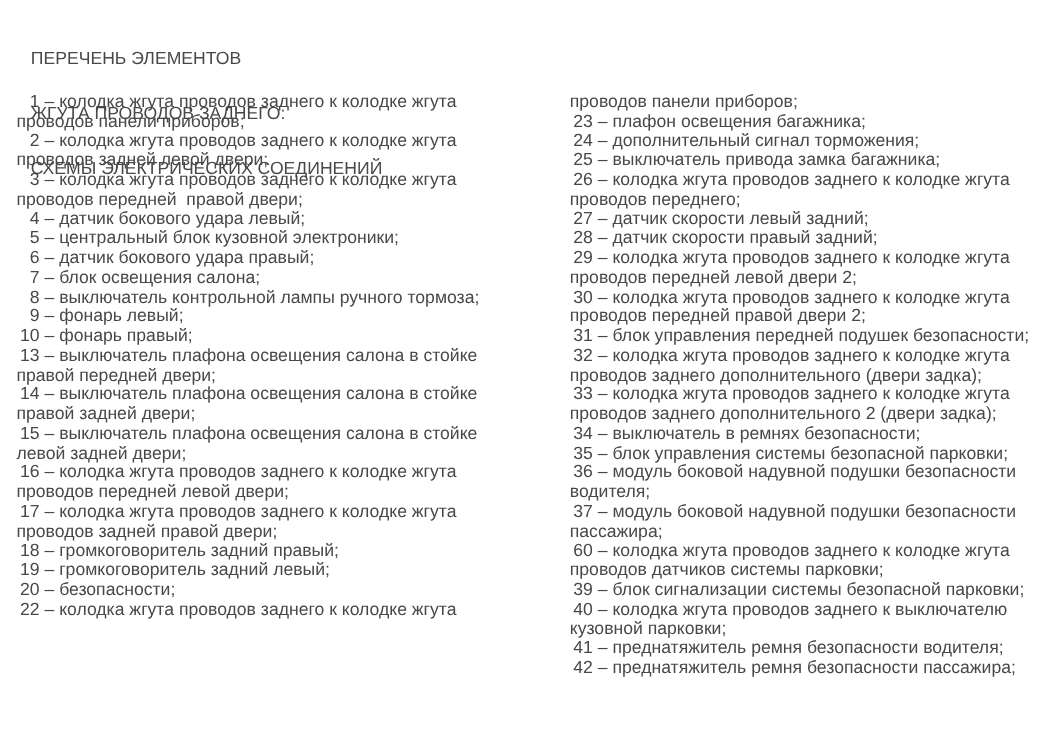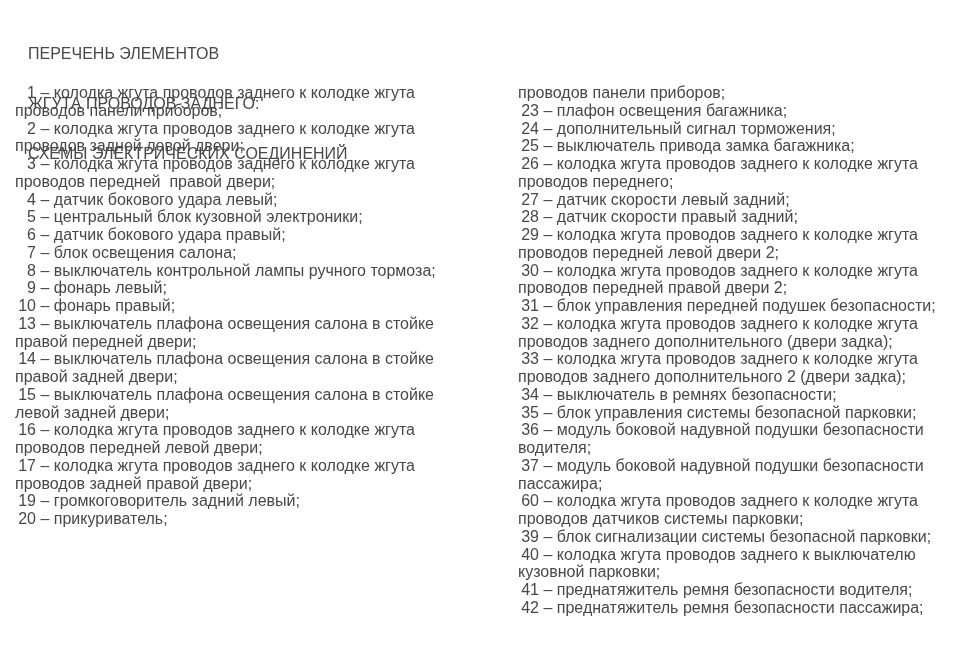--- a/index.html
+++ b/index.html
@@ -74,26 +74,28 @@
   <div class="item"><span class="num">13</span><span class="rest"> – выключатель плафона освещения салона в стойке правой передней двери;</span></div>
 
   <div class="item"><span class="num">14</span><span class="rest"> – выключатель плафона освещения салона в стойке правой задней двери;</span></div>
 
   <div class="item"><span class="num">15</span><span class="rest"> – выключатель плафона освещения салона в стойке левой задней двери;</span></div>
 
   <div class="item"><span class="num">16</span><span class="rest"> – колодка жгута проводов заднего к колодке жгута проводов передней левой двери;</span></div>
 
   <div class="item"><span class="num">17</span><span class="rest"> – колодка жгута проводов заднего к колодке жгута проводов задней правой двери;</span></div>
 
+  <div class="item"><span class="num">18</span><span class="rest"> – громкоговоритель задний правый;</span></div>
 
   <div class="item"><span class="num">19</span><span class="rest"> – громкоговоритель задний левый;</span></div>
 
-  <div class="item"><span class="num">20</span><span class="rest"> – прикуриватель;</span></div>
+  <div class="item"><span class="num">20</span><span class="rest"> – безопасности;</span></div>
 
 
+  <div class="item"><span class="num">22</span><span class="rest"> – колодка жгута проводов заднего к колодке жгута</span></div>
 </div>
 
   <div class="col col-right" id="col-right">
     <div class="item">проводов панели приборов;</div>
 
   <div class="item"><span class="num">23</span><span class="rest"> – плафон освещения багажника;</span></div>
 
   <div class="item"><span class="num">24</span><span class="rest"> – дополнительный сигнал торможения;</span></div>
 
   <div class="item"><span class="num">25</span><span class="rest"> – выключатель привода замка багажника;</span></div>

